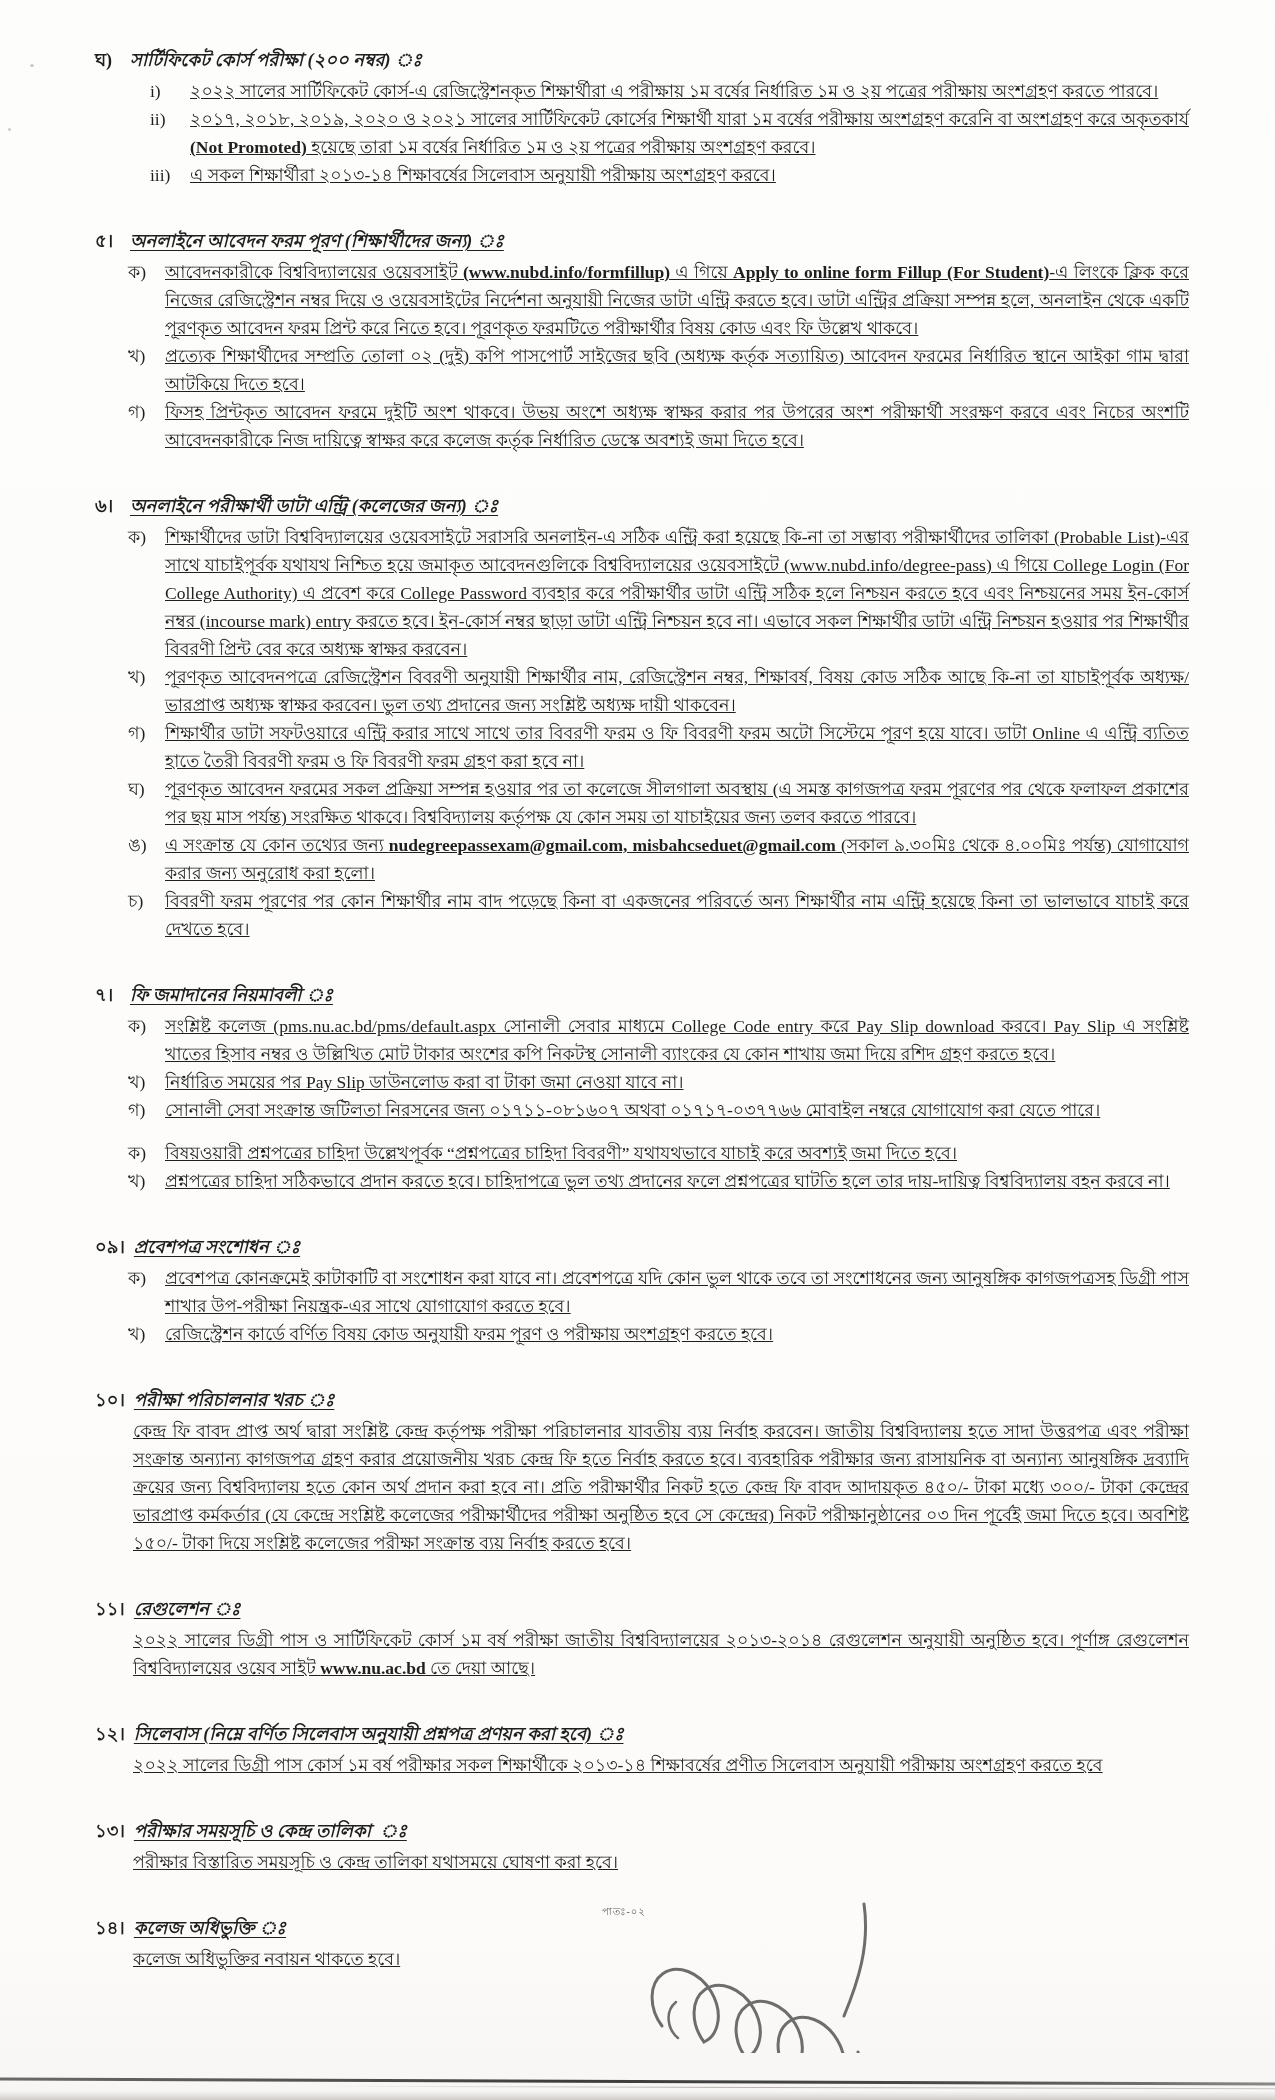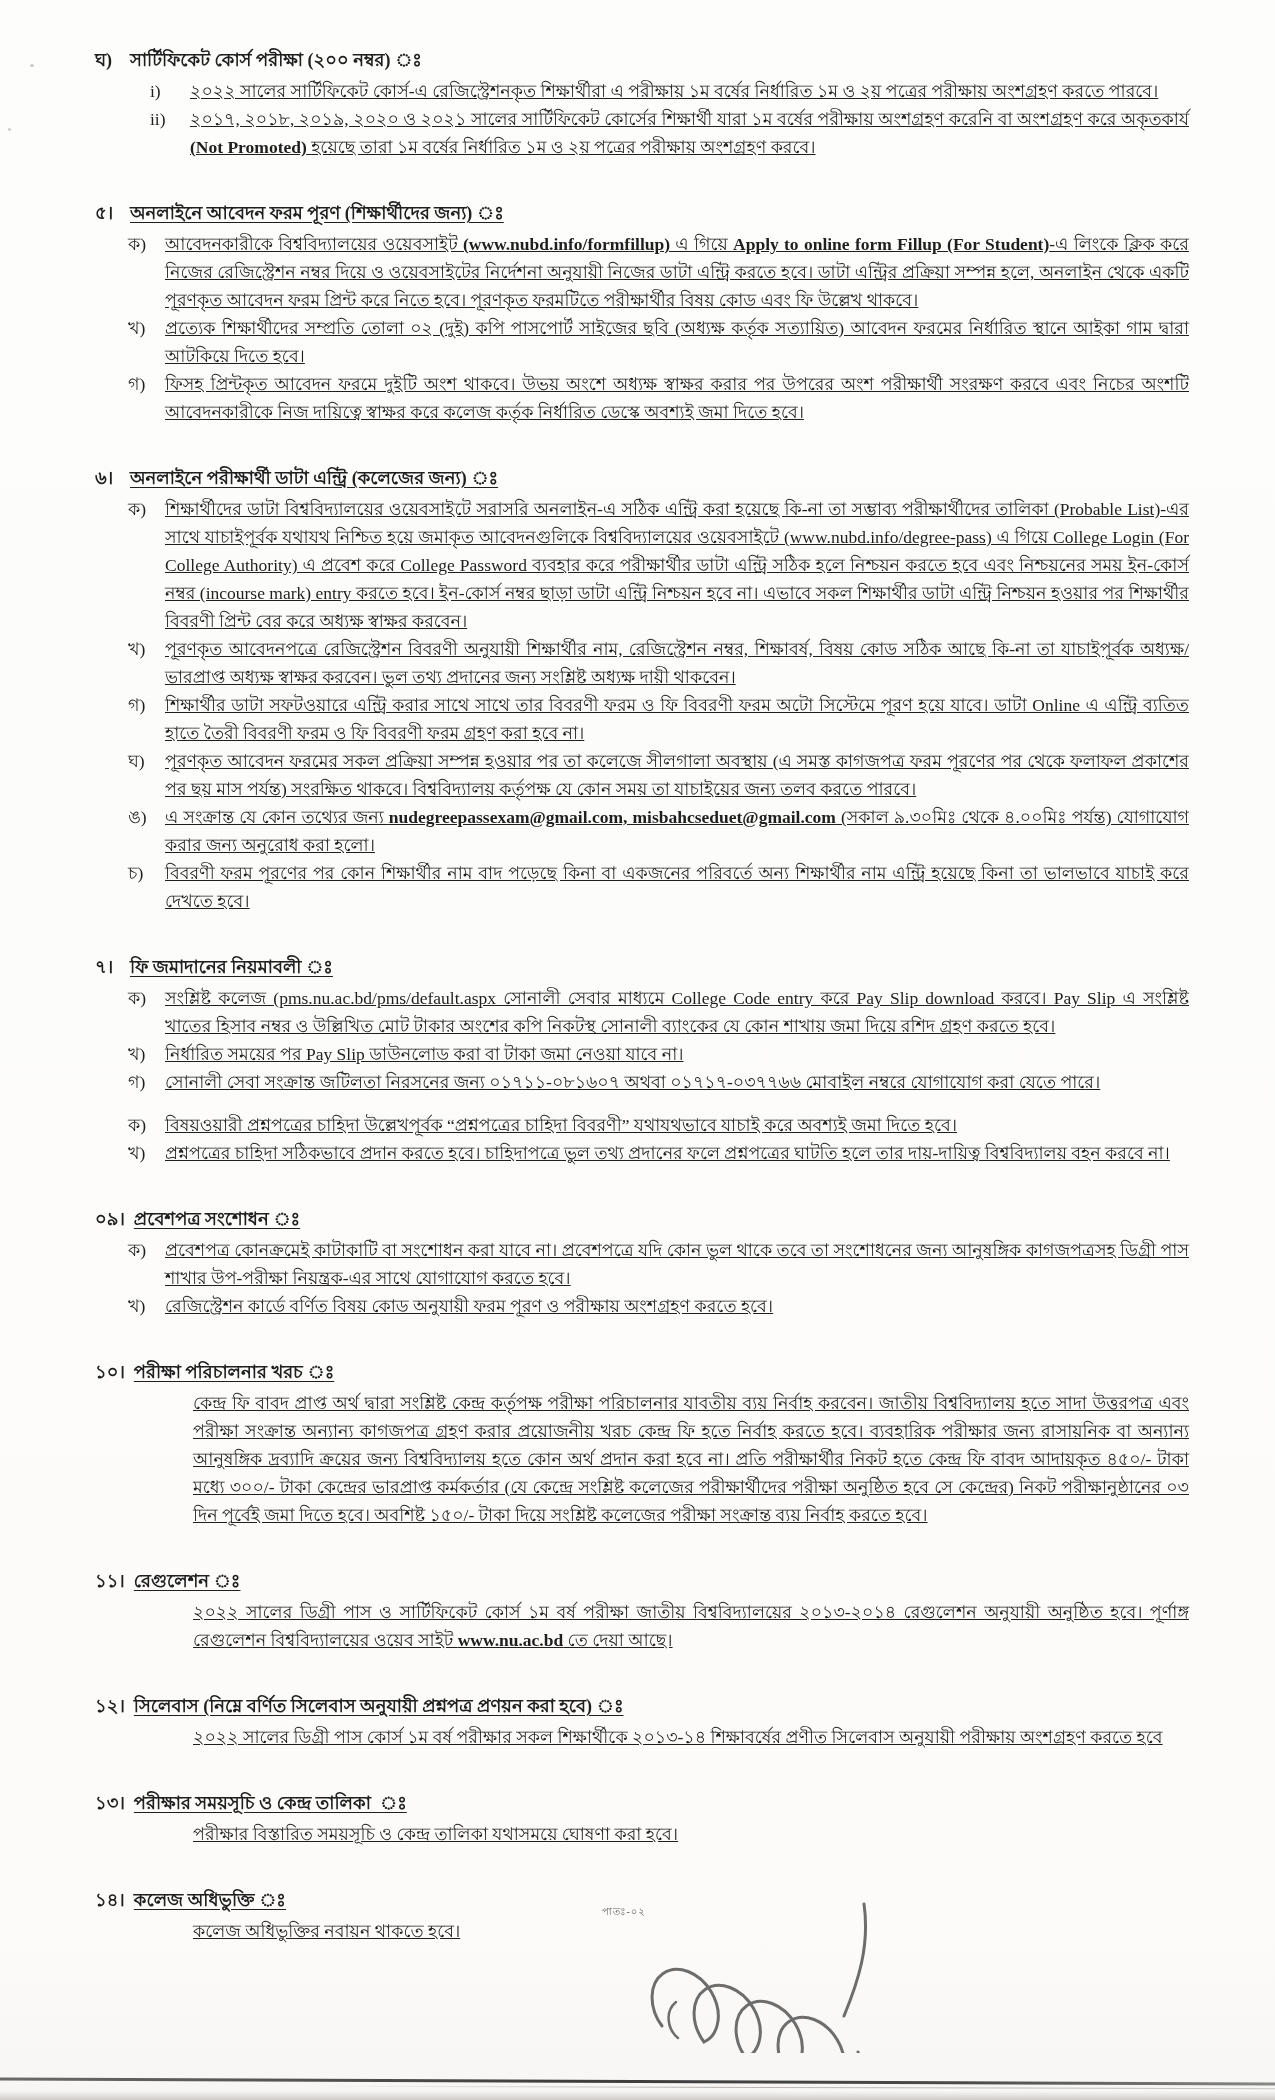--- a/index.html
+++ b/index.html
@@ -10,28 +10,28 @@
     color:#1f1f1f;
   }
   .page{position:absolute;inset:0;background:linear-gradient(180deg,#fdfdfc 0%,#fcfbfa 92%,#f7f6f5 100%);}
   .doc{
     position:absolute;left:95px;top:46px;width:1094px;
     font-size:17.5px;line-height:28px;
   }
   .section{margin-bottom:15px;}
   .sec-head{display:flex;align-items:baseline;font-weight:bold;font-size:18px;margin-bottom:3px;}
   .sec-num{flex:0 0 auto;margin-right:9px;min-width:26px;}
-  .sec-title{white-space:pre-wrap;}
+  .sec-title{white-space:pre-wrap;font-style:italic;}
   .sec-title.u{text-decoration:underline;text-underline-offset:3px;margin-top:23px;}
   .item{display:flex;align-items:baseline;}
   .item.letter{margin-left:33px;}
   .item.letter .marker{flex:0 0 37px;}
   .item.roman{margin-left:55px;}
   .item.roman .marker{flex:0 0 40px;}
-  .item.para{margin-left:98px;}
+  .item.para{margin-left:38px;}
   .marker{flex:0 0 36px;}
   .itext{flex:1 1 auto;display:block;text-align:justify;text-decoration:underline;}
   .itext .b{font-weight:bold;}
   .footer-label{
     position:absolute;left:602px;top:1904px;
     font-size:10px;color:#5a5a5a;letter-spacing:1px;
   }
   .signature{position:absolute;left:648px;top:1888px;pointer-events:none;}
   .scan-line{
     position:absolute;left:-4px;top:2080px;width:1284px;height:3px;
@@ -61,20 +61,24 @@
           <span class="sec-title">সার্টিফিকেট কোর্স পরীক্ষা (২০০ নম্বর) ঃ</span>
         </div>
         <div class="item roman">
           <span class="marker">i)</span>
           <span class="itext"><span>২০২২ সালের সার্টিফিকেট কোর্স-এ রেজিস্ট্রেশনকৃত শিক্ষার্থীরা এ পরীক্ষায় ১ম বর্ষের নির্ধারিত ১ম ও ২য় পত্রের পরীক্ষায় অংশগ্রহণ করতে পারবে।</span></span>
         </div>
         <div class="item roman">
           <span class="marker">ii)</span>
           <span class="itext"><span>২০১৭, ২০১৮, ২০১৯, ২০২০ ও ২০২১ সালের সার্টিফিকেট কোর্সের শিক্ষার্থী যারা ১ম বর্ষের পরীক্ষায় অংশগ্রহণ করেনি বা অংশগ্রহণ করে অকৃতকার্য </span><span class="b">(Not Promoted)</span><span> হয়েছে তারা ১ম বর্ষের নির্ধারিত ১ম ও ২য় পত্রের পরীক্ষায় অংশগ্রহণ করবে।</span></span>
         </div>
+        <div class="item roman">
+          <span class="marker">iii)</span>
+          <span class="itext"><span>এ সকল শিক্ষার্থীরা ২০১৩-১৪ শিক্ষাবর্ষের সিলেবাস অনুযায়ী পরীক্ষায় অংশগ্রহণ করবে।</span></span>
+        </div>
       </div>
       <div class="section">
         <div class="sec-head">
           <span class="sec-num">৫।</span>
           <span class="sec-title u">অনলাইনে আবেদন ফরম পূরণ (শিক্ষার্থীদের জন্য) ঃ</span>
         </div>
         <div class="item letter">
           <span class="marker">ক)</span>
           <span class="itext"><span>আবেদনকারীকে বিশ্ববিদ্যালয়ের ওয়েবসাইট </span><span class="b">(www.nubd.info/formfillup)</span><span> এ গিয়ে </span><span class="b">Apply to online form Fillup (For Student)</span><span>-এ লিংকে ক্লিক করে নিজের রেজিস্ট্রেশন নম্বর দিয়ে ও ওয়েবসাইটের নির্দেশনা অনুযায়ী নিজের ডাটা এন্ট্রি করতে হবে। ডাটা এন্ট্রির প্রক্রিয়া সম্পন্ন হলে, অনলাইন থেকে একটি পূরণকৃত আবেদন ফরম প্রিন্ট করে নিতে হবে। পূরণকৃত ফরমটিতে পরীক্ষার্থীর বিষয় কোড এবং ফি উল্লেখ থাকবে।</span></span>
         </div>

